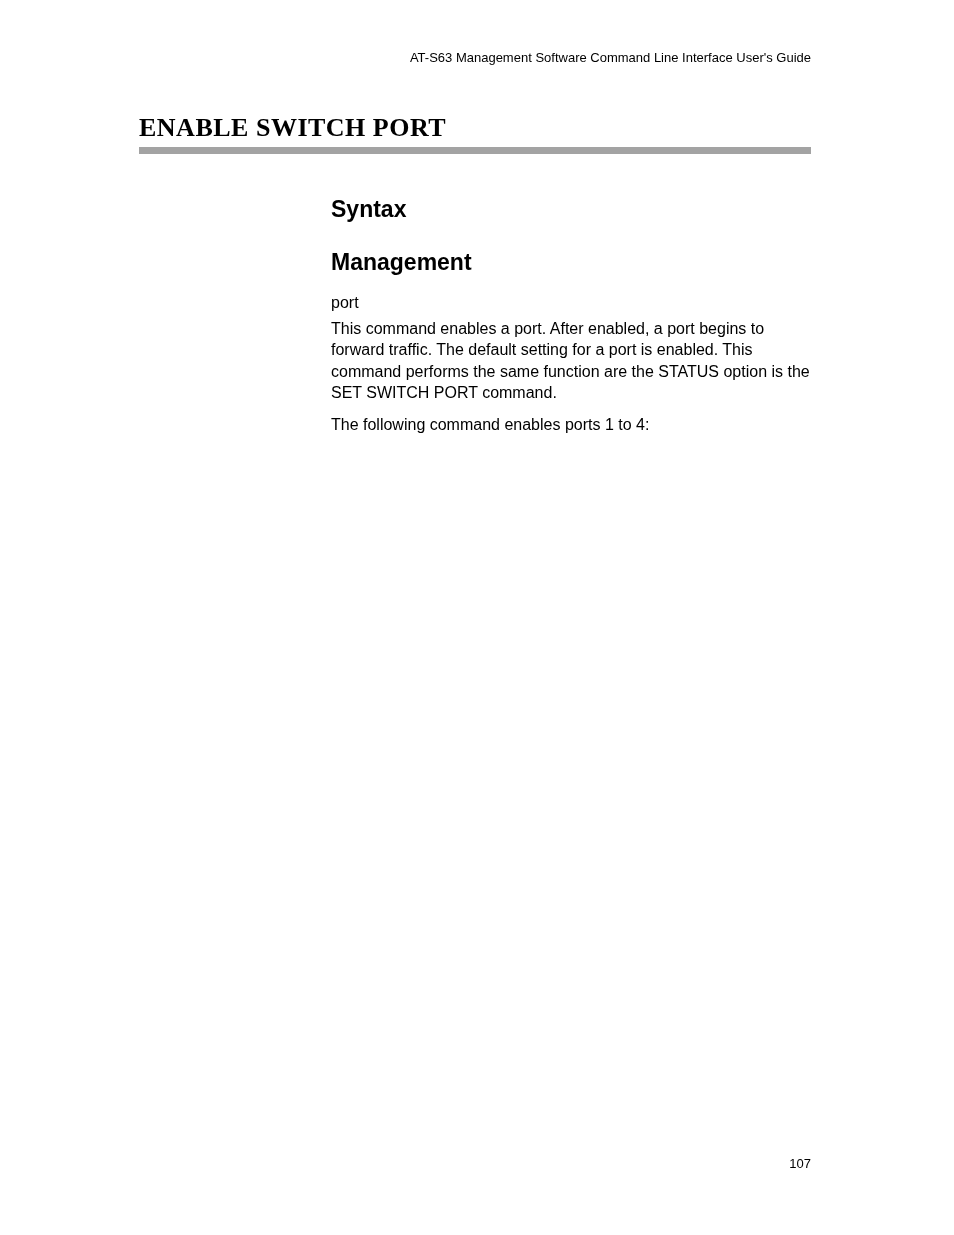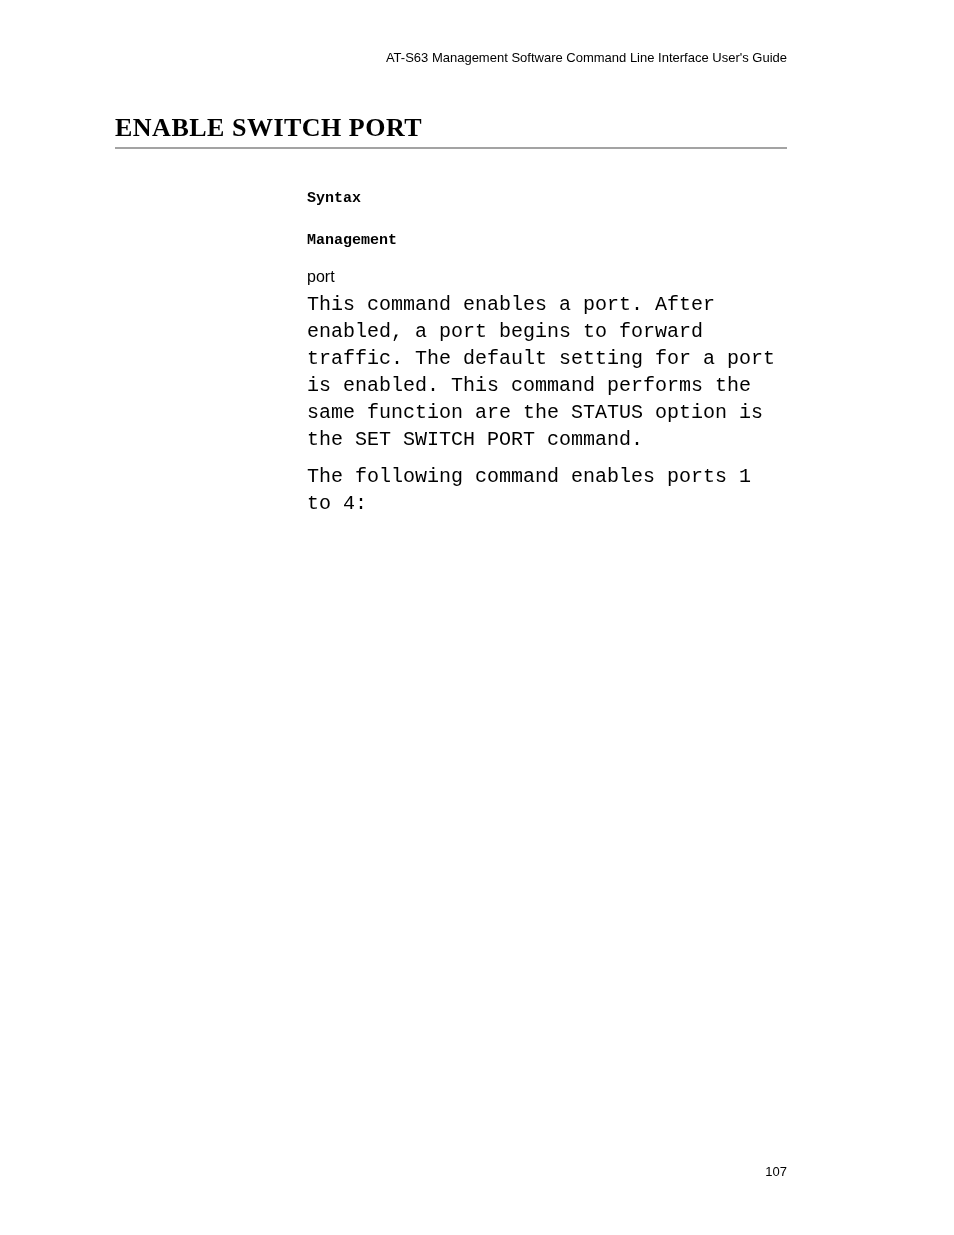--- a/index.html
+++ b/index.html
@@ -11,45 +11,46 @@
     width: 954px;
     height: 1235px;
     position: relative;
   }
   .page {
     box-sizing: border-box;
     width: 862px;
     height: 1235px;
     padding: 50px 75px 40px 115px;
     position: relative;
+    margin-left: 24px;
   }
   .running-header {
     text-align: right;
     font-size: 13px;
     margin-bottom: 48px;
     font-family: Arial, Helvetica, sans-serif;
   }
   .main-title {
     font-family: "Times New Roman", Times, serif;
     font-size: 26px;
     font-weight: bold;
     letter-spacing: 0.5px;
-    border-bottom: 2px solid #a3a3a3;
+    border-bottom: 7px solid #a3a3a3;
     padding-bottom: 4px;
     margin-bottom: 40px;
   }
   .content {
     margin-left: 192px;
     font-size: 16px;
     line-height: 1.35;
   }
   .section-heading {
-    font-family: Liberation Mono, monospace;
+    font-family: Liberation Sans, sans-serif;
     font-weight: bold;
-    font-size: 15px;
+    font-size: 23px;
     margin-top: 22px;
     margin-bottom: 14px;
   }
   .section-heading.first {
     margin-top: 0;
   }
   .mono {
     font-family: "Courier New", Courier, monospace;
     font-size: 16px;
     white-space: pre;
@@ -64,27 +65,26 @@
   }
   .param-name {
     flex: 0 0 140px;
     font-size: 16px;
   }
   .param-desc {
     flex: 1;
     font-size: 16px;
   }
   .body-text {
-    font-size: 20px;
+    font-size: 16px;
     margin: 4px 0 10px 0;
-    font-family: Liberation Mono, monospace;
   }
   .page-number {
     position: absolute;
-    bottom: 56px;
+    bottom: 64px;
     right: 75px;
     font-size: 13px;
   }
 </style>
 </head>
 <body>
 
 <div class="page">
 
   <div class="running-header">AT-S63 Management Software Command Line Interface User's Guide</div>

